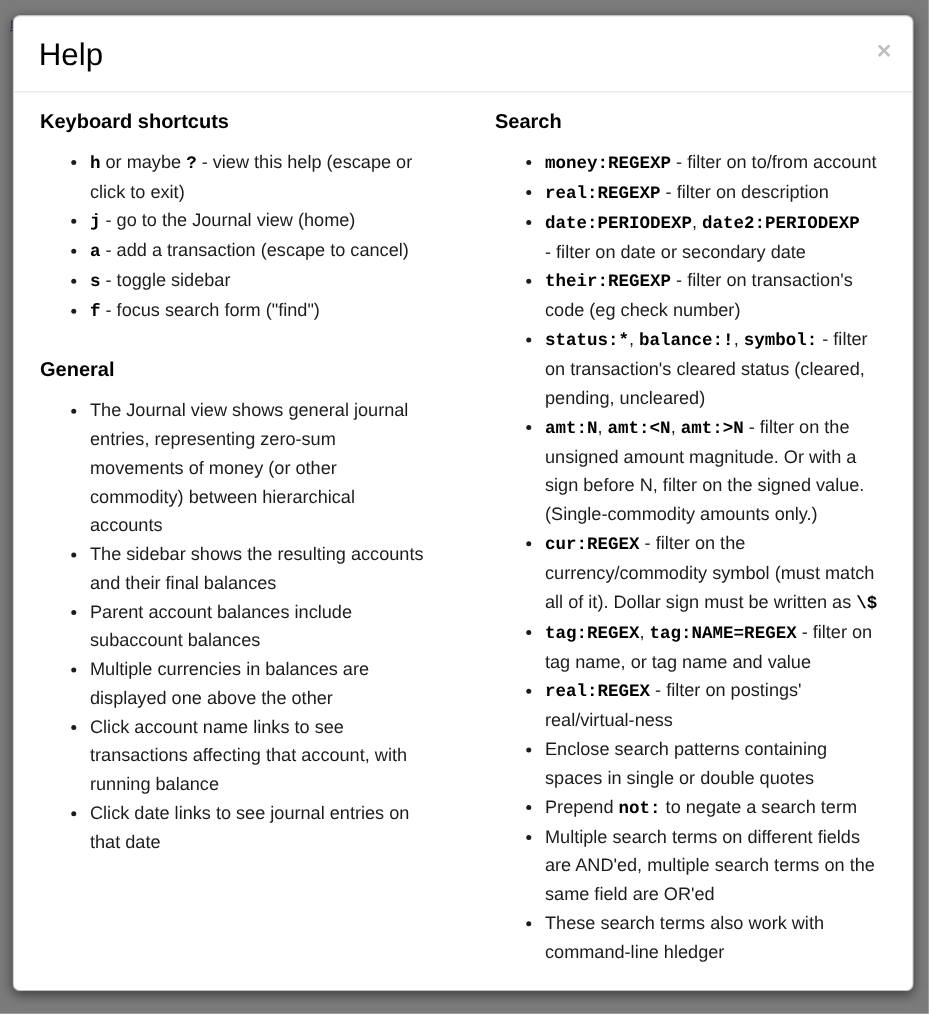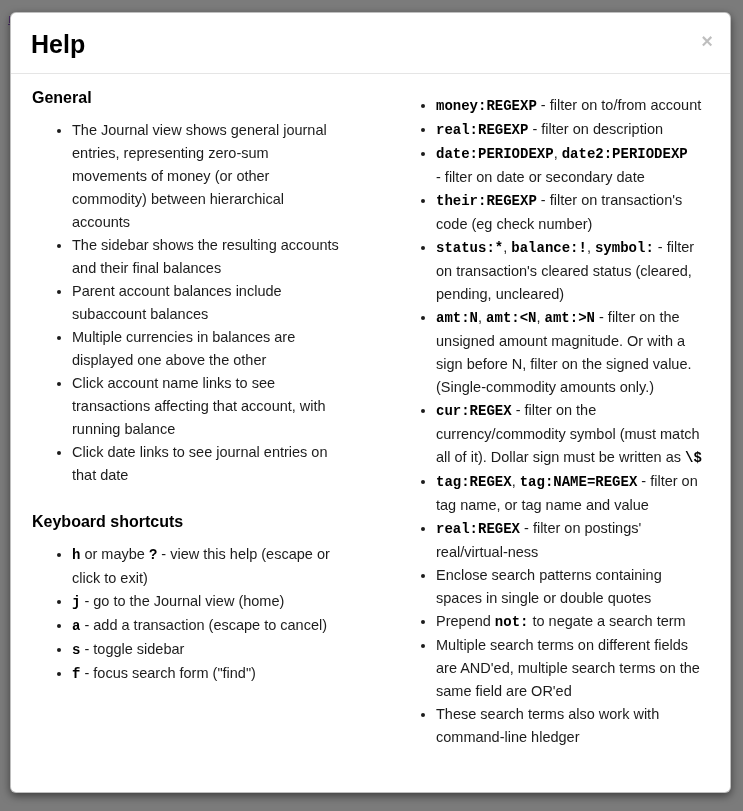--- a/index.html
+++ b/index.html
@@ -21,21 +21,21 @@
   .frag-3{left:475px;width:4px;height:10px}
   .page-divider{position:absolute;left:481px;top:0;width:1px;height:12px;background:#8f8f8f}
   
   .modal{
     position:absolute;left:10px;top:12px;width:721px;height:781px;
     background:#fff;border:1px solid rgba(0,0,0,.25);border-radius:6px;
     box-shadow:0 3px 9px rgba(0,0,0,.5);
     box-sizing:border-box;
   }
   .modal-header{position:relative;padding:16px 20px 14px;border-bottom:1px solid #e5e5e5}
-  .modal-title{margin:0;font-size:25px;font-weight:700;color:#000;line-height:1.2}
+  .modal-title{margin:0;font-size:25px;font-weight:400;color:#000;line-height:1.2}
   .close-btn{
     position:absolute;top:18px;right:17px;
     background:none;border:0;padding:0;cursor:pointer;
     font-family:"Liberation Sans",sans-serif;
     font-size:20px;font-weight:700;line-height:1;color:#000;opacity:.25;
   }
   .modal-body{display:flex;align-items:flex-start;padding:8px 0 20px}
   .col-left{margin-left:21px;width:352px;flex:none}
   .col-right{margin-left:12px;margin-right:7px;flex:1;min-width:0}
   .help-section h4{margin:6px 0 0;font-size:16px;font-weight:700;color:#000;line-height:1.2}
@@ -62,54 +62,55 @@
 </div>
 
 <div class="modal">
   <div class="modal-header">
     <h2 class="modal-title">Help</h2>
     <button class="close-btn">×</button>
   </div>
   <div class="modal-body">
     <div class="col-left">
         <section class="help-section">
+          <h4>Keyboard shortcuts</h4>
+          <ul class="bullet-list">
+            <li><code>h</code> or maybe <code>?</code> - view this help (escape or
+click to exit)</li>
+            <li><code>j</code> - go to the Journal view (home)</li>
+            <li><code>a</code> - add a transaction (escape to cancel)</li>
+            <li><code>s</code> - toggle sidebar</li>
+            <li><code>f</code> - focus search form ("find")</li>
+          </ul>
+        </section>
+        <section class="help-section">
           <h4>General</h4>
           <ul class="bullet-list">
             <li>The Journal view shows general journal
 entries, representing zero-sum
 movements of money (or other
 commodity) between hierarchical
 accounts</li>
             <li>The sidebar shows the resulting accounts
 and their final balances</li>
             <li>Parent account balances include
 subaccount balances</li>
             <li>Multiple currencies in balances are
 displayed one above the other</li>
             <li>Click account name links to see
 transactions affecting that account, with
 running balance</li>
             <li>Click date links to see journal entries on
 that date</li>
           </ul>
         </section>
-        <section class="help-section">
-          <h4>Keyboard shortcuts</h4>
-          <ul class="bullet-list">
-            <li><code>h</code> or maybe <code>?</code> - view this help (escape or
-click to exit)</li>
-            <li><code>j</code> - go to the Journal view (home)</li>
-            <li><code>a</code> - add a transaction (escape to cancel)</li>
-            <li><code>s</code> - toggle sidebar</li>
-            <li><code>f</code> - focus search form ("find")</li>
-          </ul>
-        </section>
       </div>
     <div class="col-right">
         <section class="help-section">
+          <h4>Search</h4>
           <ul class="bullet-list">
             <li><code>money:REGEXP</code> - filter on to/from account</li>
             <li><code>real:REGEXP</code> - filter on description</li>
             <li><code>date:PERIODEXP</code>, <code>date2:PERIODEXP</code>
 - filter on date or secondary date</li>
             <li><code>their:REGEXP</code> - filter on transaction's
 code (eg check number)</li>
             <li><code>status:*</code>, <code>balance:!</code>, <code>symbol:</code> - filter
 on transaction's cleared status (cleared,
 pending, uncleared)</li>

